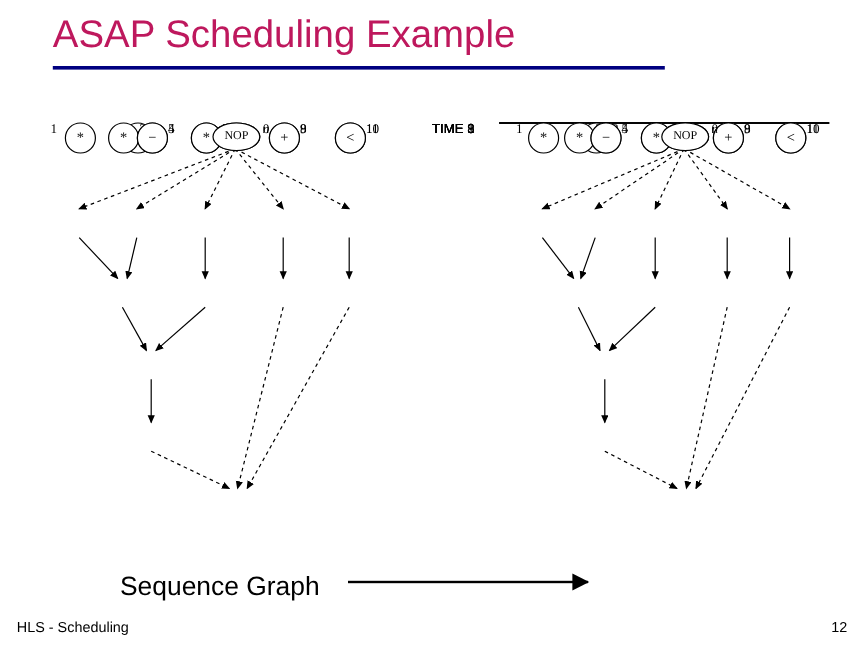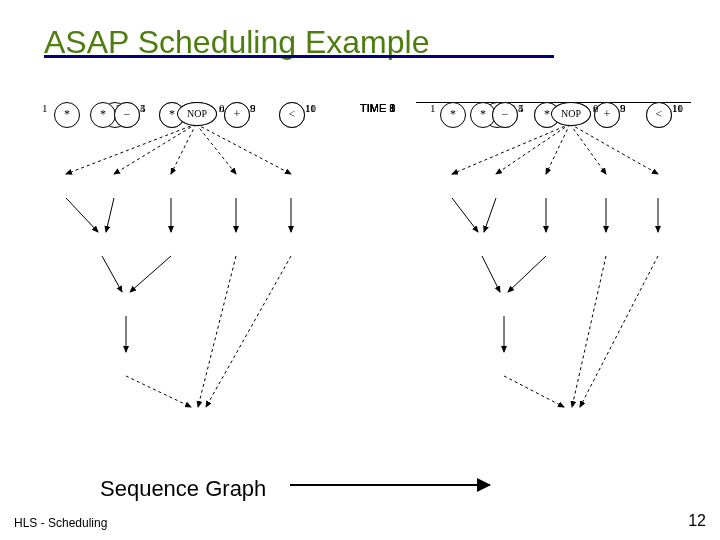--- a/index.html
+++ b/index.html
@@ -1,25 +1,25 @@
 <!DOCTYPE html>
 <html><head>
 <meta charset="utf-8">
 <style>
   html,body{margin:0;padding:0;width:720px;height:540px;background:#fff;font-family:Arial,Helvetica,sans-serif;color:#000;overflow:hidden}
   .slide{position:relative;width:720px;height:540px}
-  .title{position:absolute;left:44px;top:24px;font-size:32px;color:#4d7c0f}
+  .title{position:absolute;left:44px;top:10px;font-size:32px;color:#be185d}
   .title-underline{position:absolute;left:44px;top:55px;width:510px;height:3px;background:#000080}
   .question{position:absolute;left:218px;top:446px;font-size:14px;font-weight:bold}
   .caption-left{position:absolute;left:100px;top:476px;font-size:22px}
   .caption-right{position:absolute;left:540px;top:476px;font-size:18px}
   .arrow{position:absolute;left:290px;top:484px;width:200px;height:2px;background:#000}
   .arrow::after{content:"";position:absolute;right:-1px;top:-6px;border-left:14px solid #000;border-top:7px solid transparent;border-bottom:7px solid transparent}
   .footer-left{position:absolute;left:14px;bottom:10px;font-size:12px}
-  .footer-right{position:absolute;right:14px;bottom:10px;font-size:16px}
+  .footer-right{position:absolute;right:14px;bottom:10px;font-size:12px}
   .diagram{position:absolute}
   .node{position:absolute;width:24px;height:24px;border:1.5px solid #000;border-radius:50%;background:#fff;font-size:12px;line-height:23px;text-align:center;font-family:"Times New Roman",serif}
   .node.nop{width:38px;height:22px;border-radius:50%/50%;font-size:10px;line-height:21px}
   .lbl{position:absolute;font-size:11px;font-family:"Times New Roman",serif}
   .tlbl{position:absolute;font-size:11px;font-family:Liberation Sans, sans-serif}
   svg.edges{position:absolute;left:0;top:0;pointer-events:none}
   .hl{position:absolute;height:1px;background:#000}
 </style>
 </head>
 <body>

